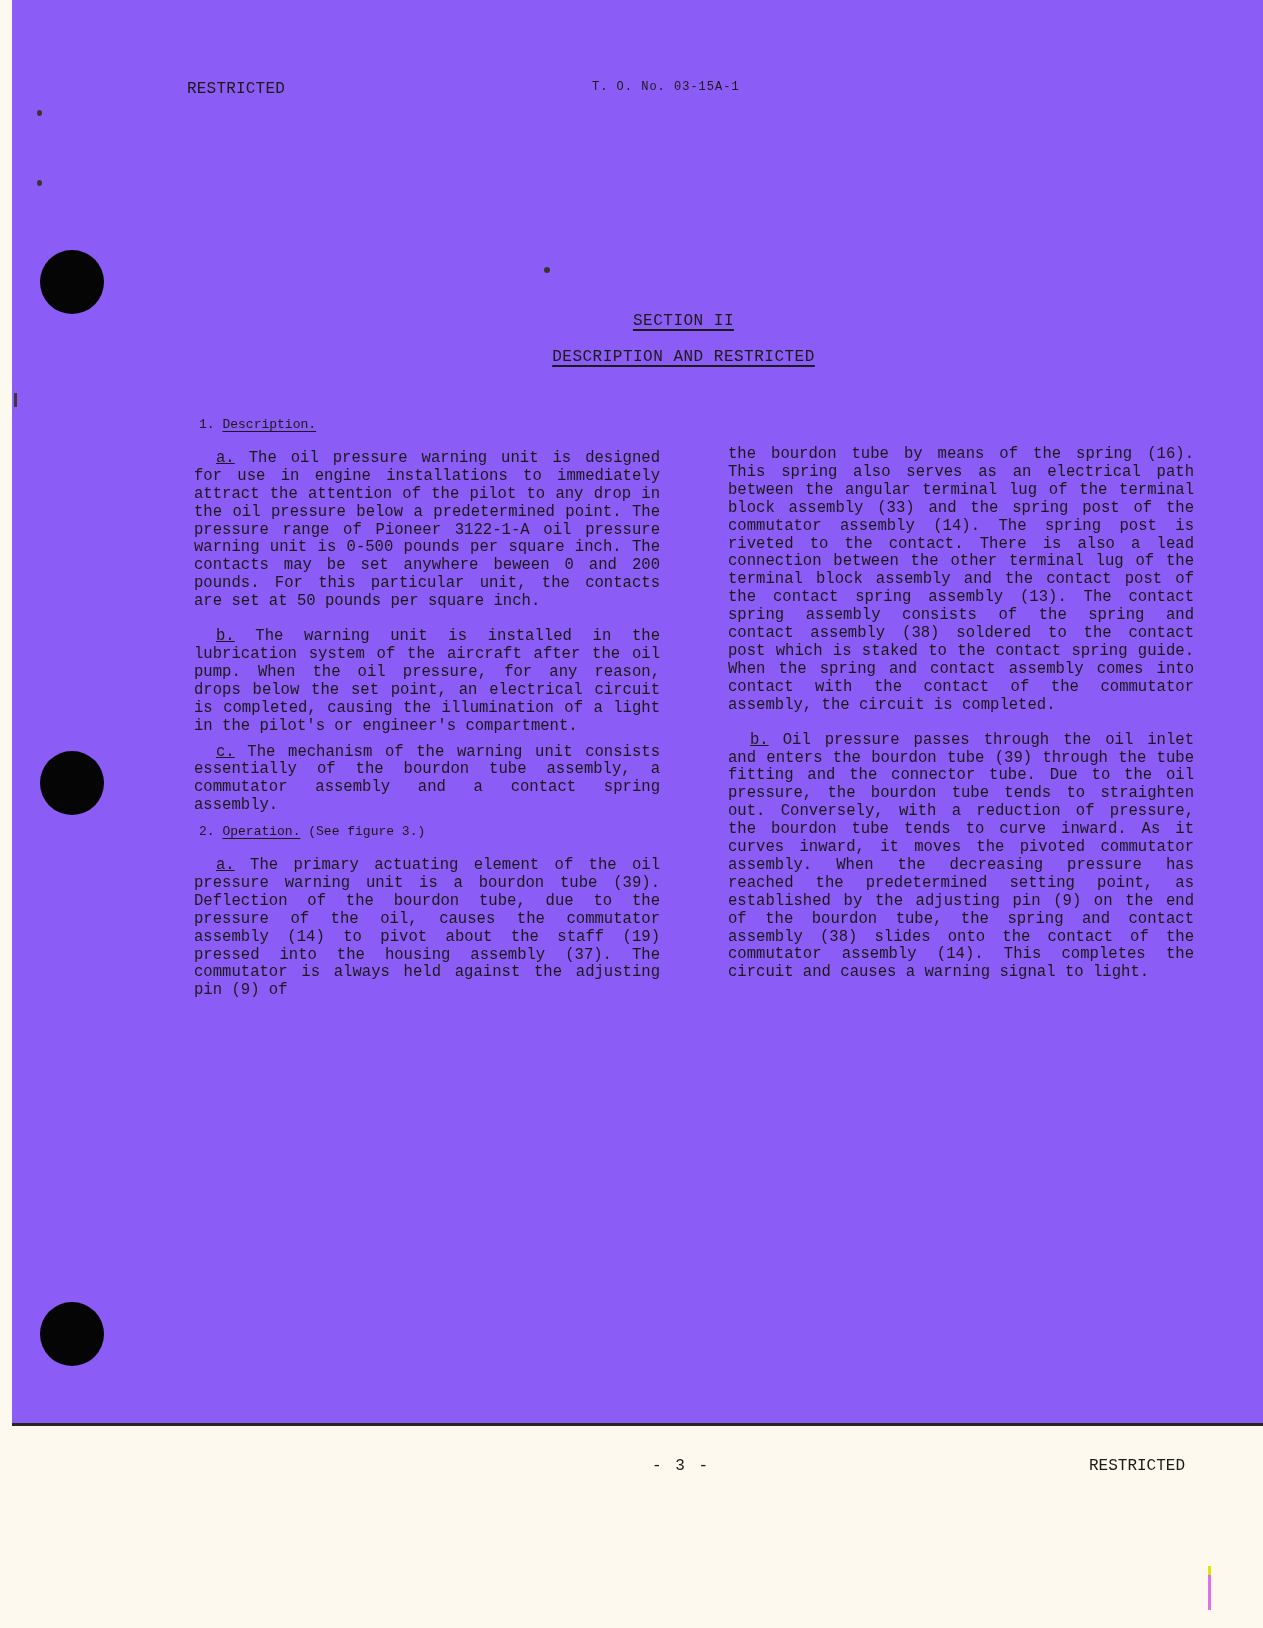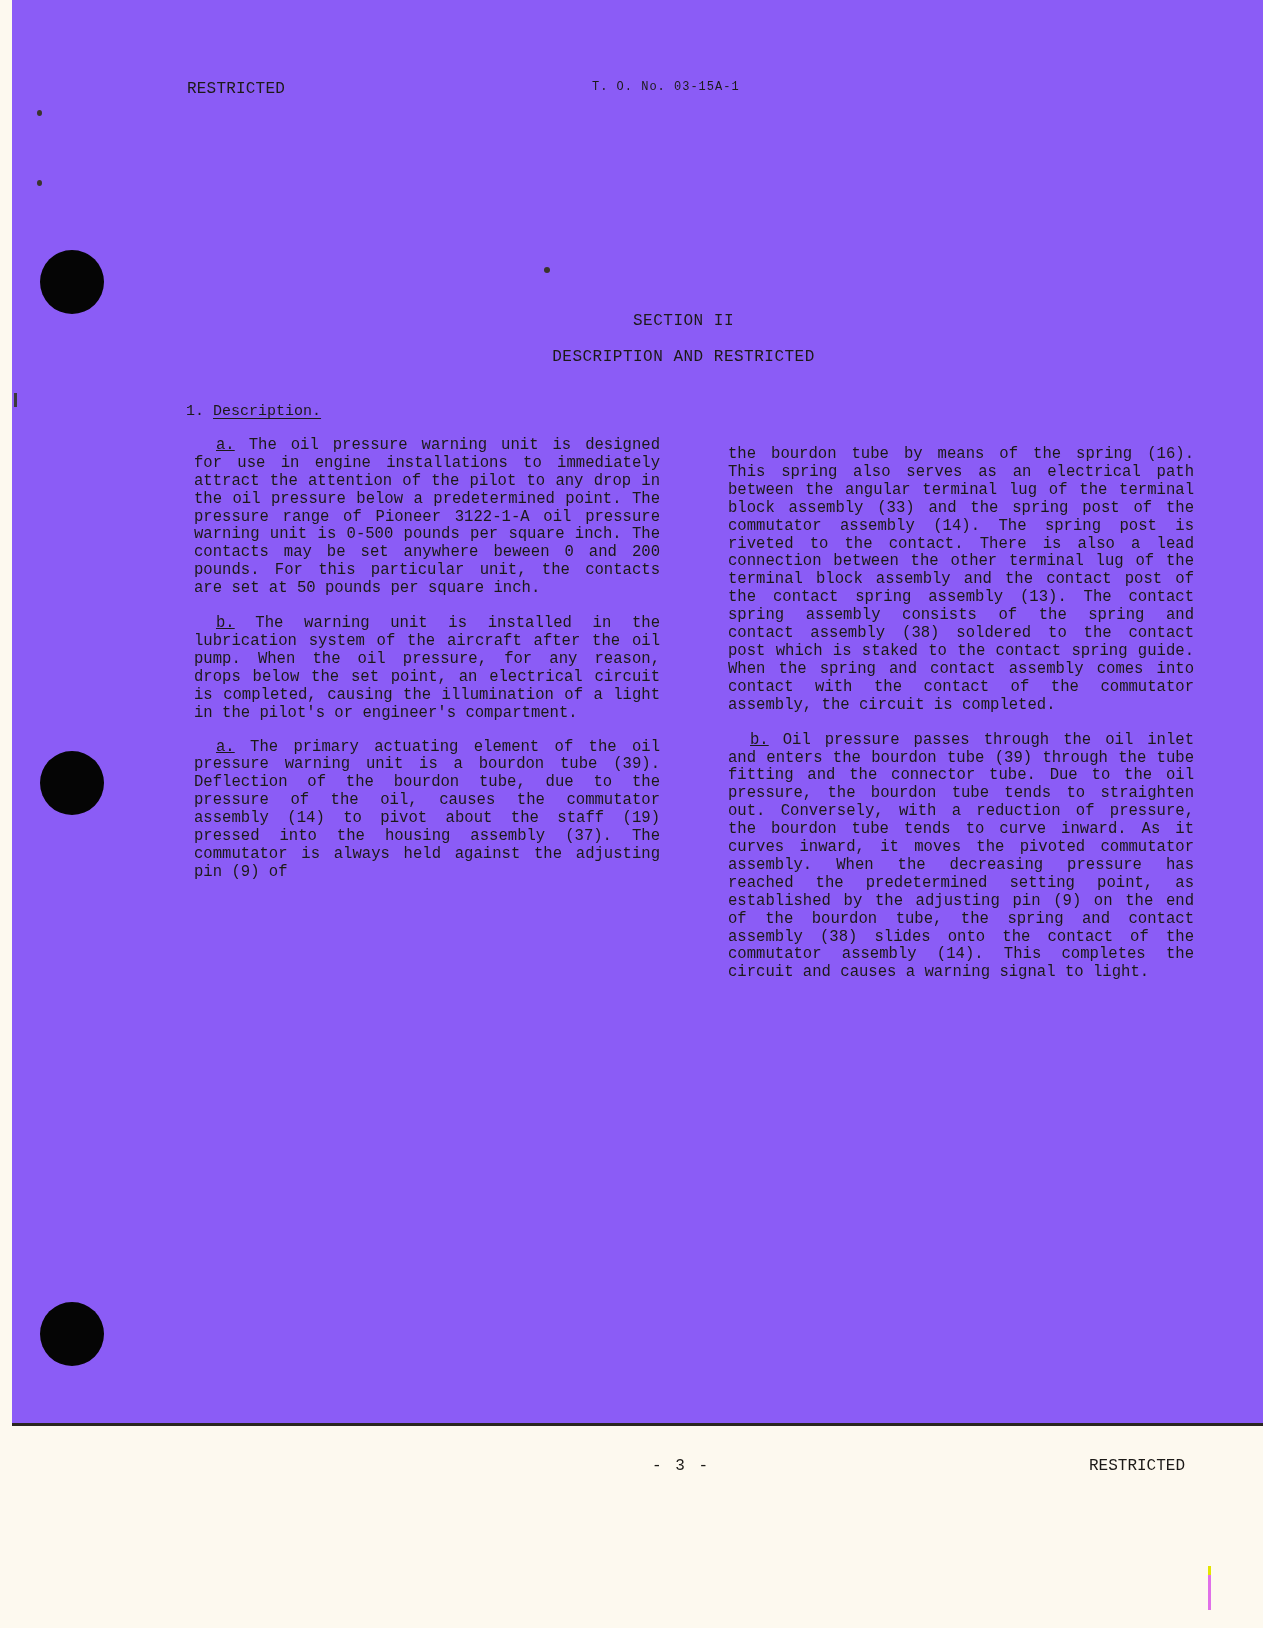--- a/index.html
+++ b/index.html
@@ -77,20 +77,21 @@
       letter-spacing: 1px;
     }
     .section-title {
       position: absolute;
       left: 0; width: 1263px;
       text-align: center;
       font-size: 16px;
       letter-spacing: 0.5px;
     }
     .section-title span {
+      text-decoration: underline;
       text-underline-offset: 4px;
       text-decoration-thickness: 2px;
     }
     .sec1 { top: 312px; left: 40px; }
     .sec2 { top: 348px; left: 40px; }
     .col {
       position: absolute;
       width: 482px;
       font-size: 15.6px;
       line-height: 17.9px;
@@ -101,22 +102,22 @@
       margin: 8px;
       text-align: justify;
       text-align-last: left;
       hyphens: none;
     }
     .para .lbl {
       text-decoration: underline;
     }
     .para-indent { text-indent: 22px; }
     .heading {
-      margin: 0;
-      font-size: 15px;
+      margin: 13px;
+      font-size: 13px;
     }
     .heading .u {
       text-decoration: underline;
       text-underline-offset: 3px;
     }
     .footer-page {
       position: absolute;
       left: 640px; top: 1457px;
       font-size: 16px;
       letter-spacing: 2px;
@@ -159,21 +160,23 @@
   <div class="col col-left" style="top:403px;">
     <p class="heading">
       <span>1.</span>
       <span class="u">Description.</span>
     </p>
 
     <p class="para para-indent" style="margin-top:16px;"><span class="lbl">a.</span><span> The oil pressure warning unit is designed for use in engine installations to immediately attract the attention of the pilot to any drop in the oil pressure below a predetermined point. The pressure range of Pioneer 3122-1-A oil pressure warning unit is 0-500 pounds per square inch.  The contacts may be set anywhere beween 0 and 200 pounds.  For this particular unit, the contacts are set at 50 pounds per square inch.</span></p>
 
     <p class="para para-indent" style="margin-top:17px;"><span class="lbl">b.</span><span> The warning unit is installed in the lubrication system of the aircraft after the oil pump.  When the oil pressure, for any reason, drops below the set point, an electrical circuit is completed, causing the illumination of a light in the pilot's or engineer's compartment.</span></p>
 
+    <p class="para para-indent" style="margin-top:8px;"><span class="lbl">c.</span><span> The mechanism of the warning unit consists essentially of the bourdon tube assembly, a commutator assembly and a contact spring assembly.</span></p>
 
+    <p class="heading" style="margin-top:4px;"><span>2.</span> <span class="u">Operation.</span><span> (See figure 3.)</span></p>
 
     <p class="para para-indent" style="margin-top:16px;"><span class="lbl">a.</span><span> The primary actuating element of the oil pressure warning unit is a bourdon tube (39). Deflection of the bourdon tube, due to the pressure of the oil, causes the commutator assembly (14) to pivot about the staff (19) pressed into the housing assembly (37).  The commutator is always held against the adjusting pin (9) of</span></p>
   </div>
 
   <div class="col col-right" style="top:438px;">
     <p class="para"><span>the bourdon tube by means of the spring (16). This spring also serves as an electrical path between the angular terminal lug of the terminal block assembly (33) and the spring post of the commutator assembly (14).  The spring post is riveted to the contact.  There is also a lead connection between the other terminal lug of the terminal block assembly and the contact post of the contact spring assembly (13).  The contact spring assembly consists of the spring and contact assembly (38) soldered to the contact post which is staked to the contact spring guide.  When the spring and contact assembly comes into contact with the contact of the commutator assembly, the circuit is completed.</span></p>
 
     <p class="para para-indent" style="margin-top:17px;"><span class="lbl">b.</span><span> Oil pressure passes through the oil inlet and enters the bourdon tube (39) through the tube fitting and the connector tube.  Due to the oil pressure, the bourdon tube tends to straighten out.  Conversely, with a reduction of pressure, the bourdon tube tends to curve inward.  As it curves inward, it moves the pivoted commutator assembly.  When the decreasing pressure has reached the predetermined setting point, as established by the adjusting pin (9) on the end of the bourdon tube, the spring and contact assembly (38) slides onto the contact of the commutator assembly (14).  This completes the circuit and causes a warning signal to light.</span></p>
   </div>
 

